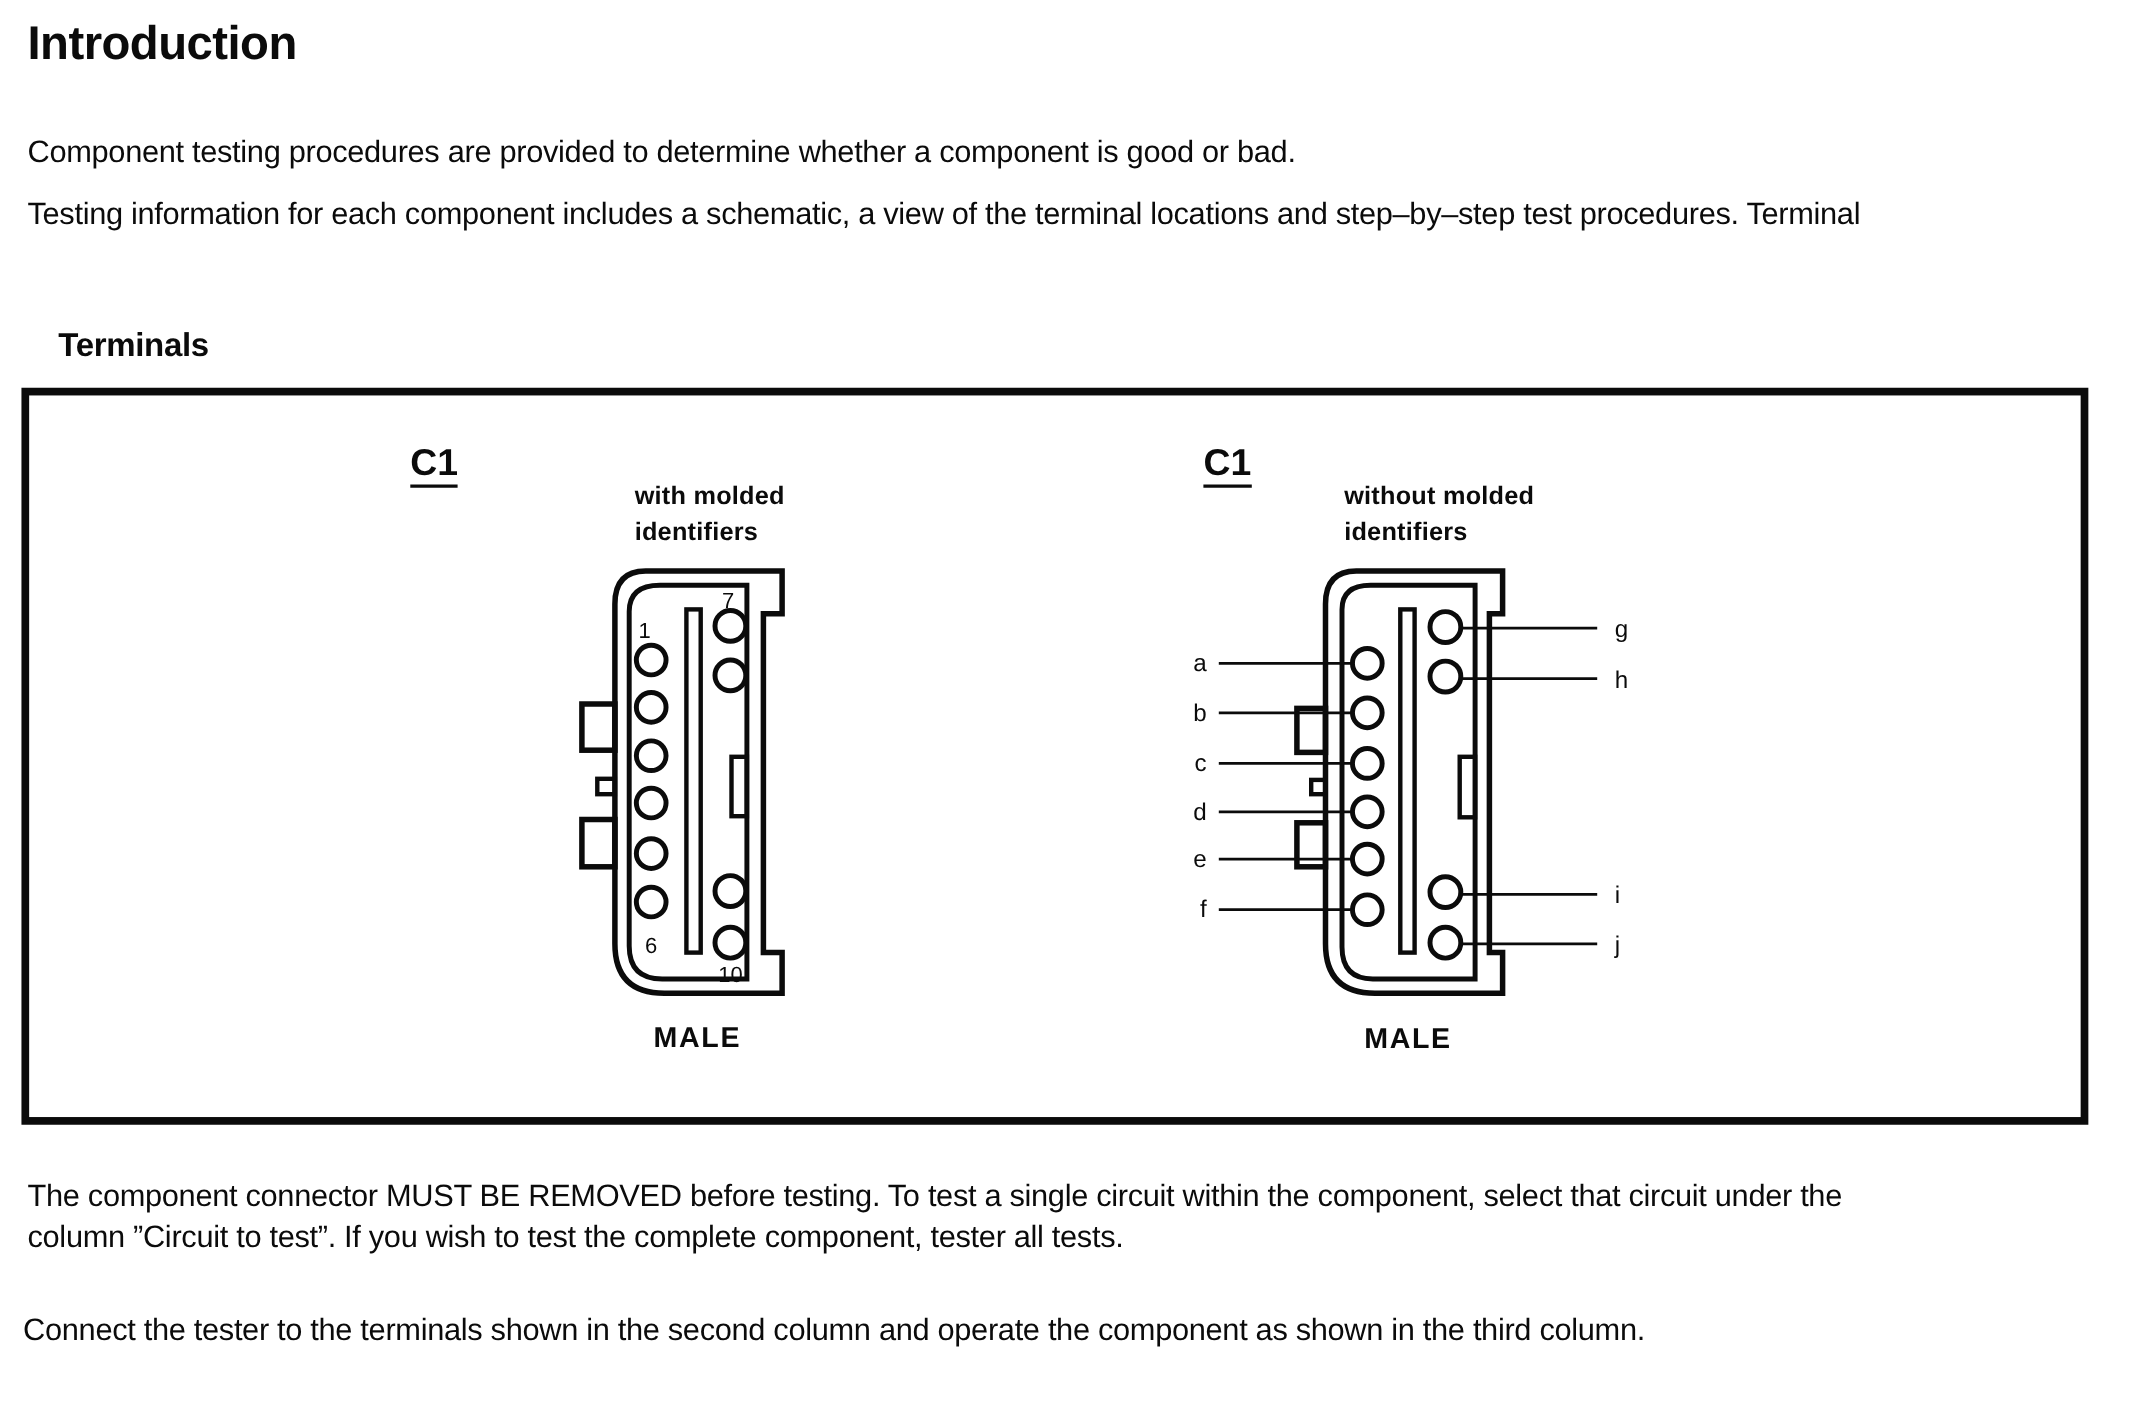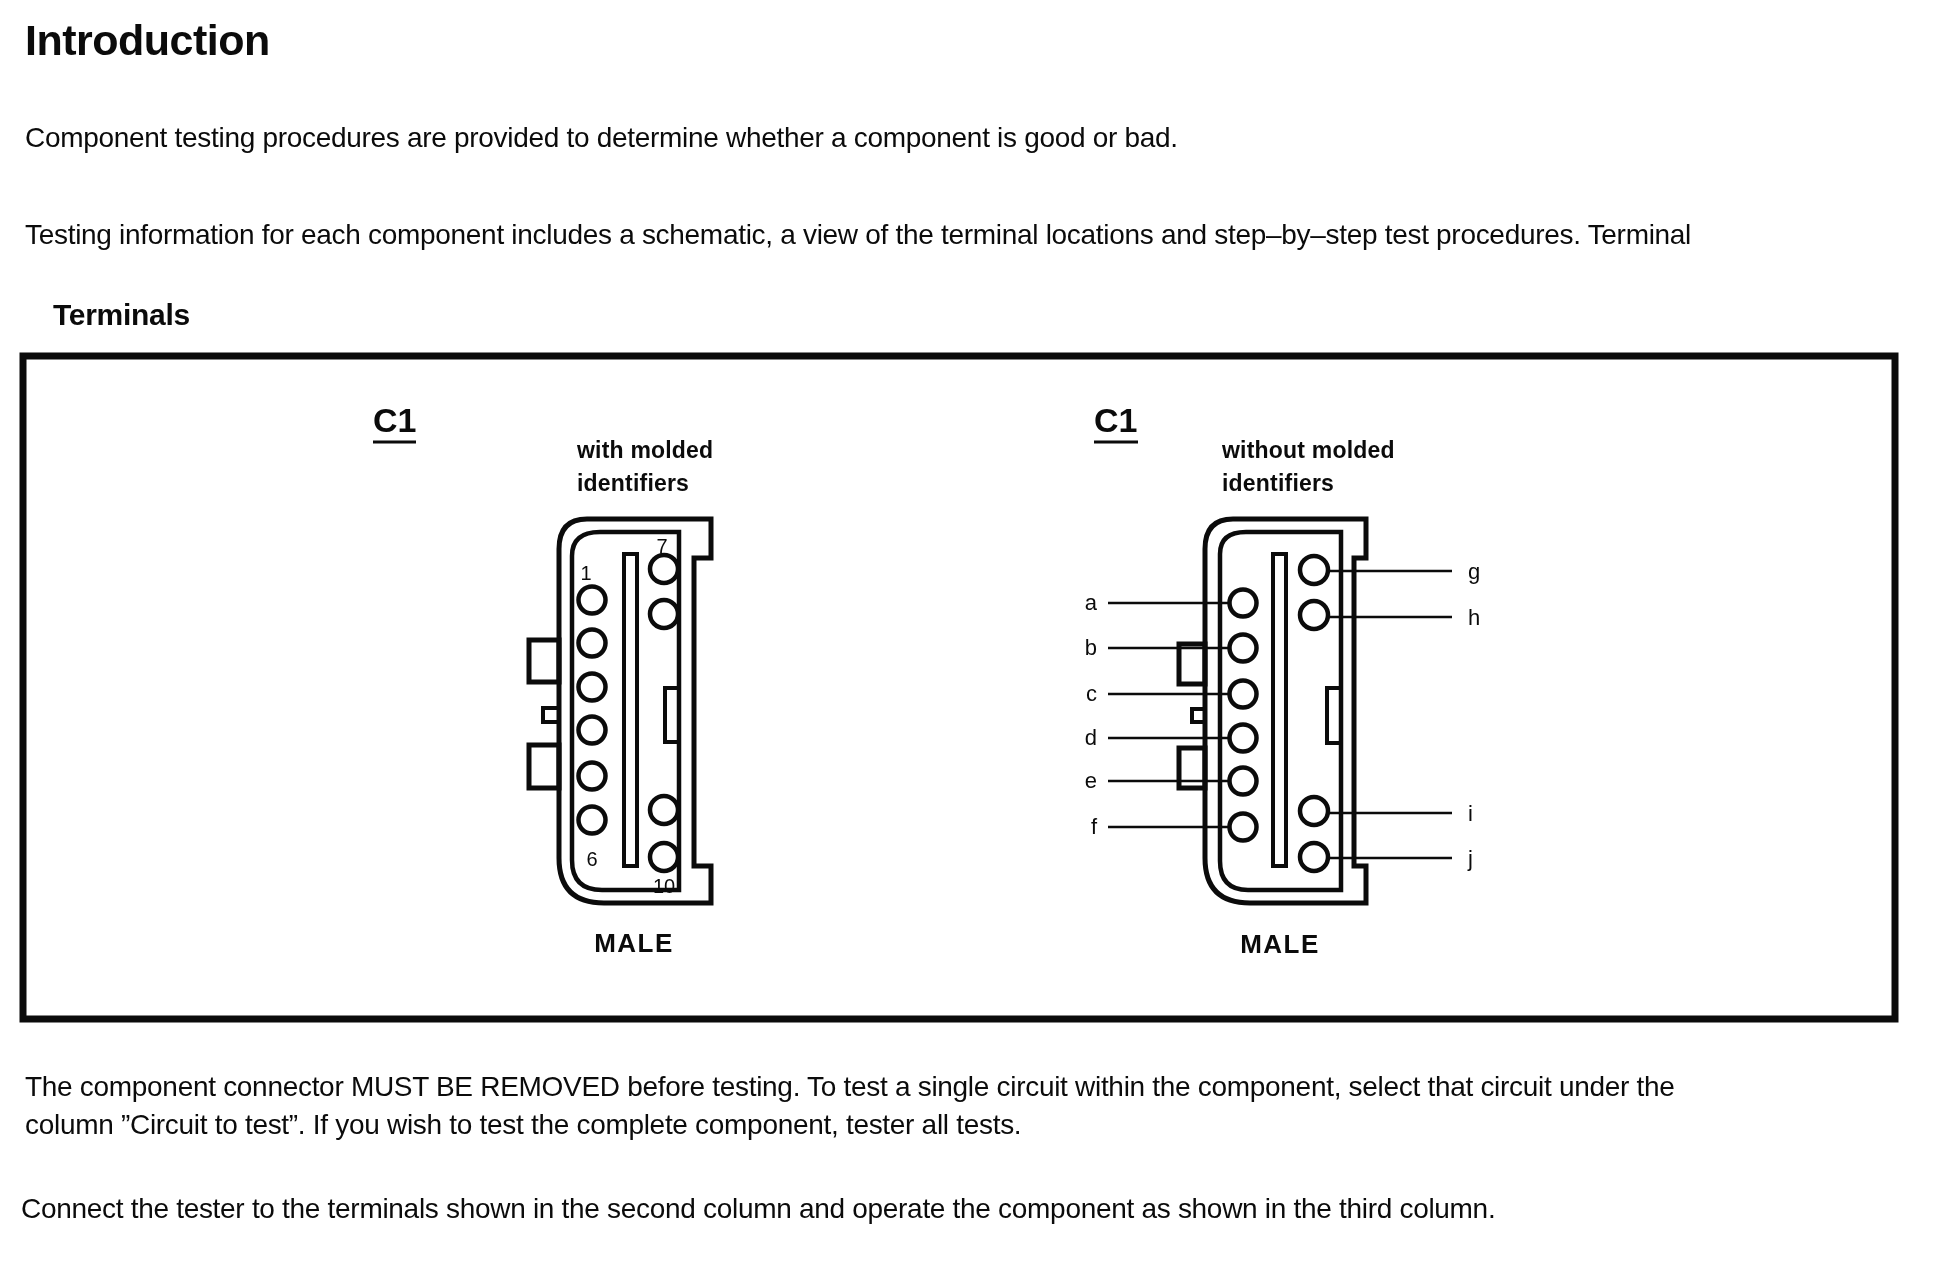--- a/index.html
+++ b/index.html
@@ -23,21 +23,21 @@
 </style>
 </head>
 <body>
 
 <div class="abs h1" style="left:25px;top:16px;">Introduction</div>
 
 <div class="abs body-text" style="left:25px;top:84px;margin-top:35px;">
   <div>Component testing procedures are provided to determine whether a component is good or bad.</div>
 </div>
 
-<div class="abs body-text" style="left:25px;top:176px;margin-top:40px;">
+<div class="abs body-text" style="left:25px;top:176px;">
   <div>Testing information for each component includes a schematic, a view of the terminal locations and step–by–step test procedures. Terminal</div>
 </div>
 
 <div class="abs h2" style="left:25px;top:298px;margin-left:28px;">Terminals</div>
 
 <div class="abs body-text" style="left:25px;top:1068px;">
   <div>The component connector MUST BE REMOVED before testing. To test a single circuit within the component, select that circuit under the</div>
   <div>column ”Circuit to test”. If you wish to test the complete component, tester all tests.</div>
 </div>
 

